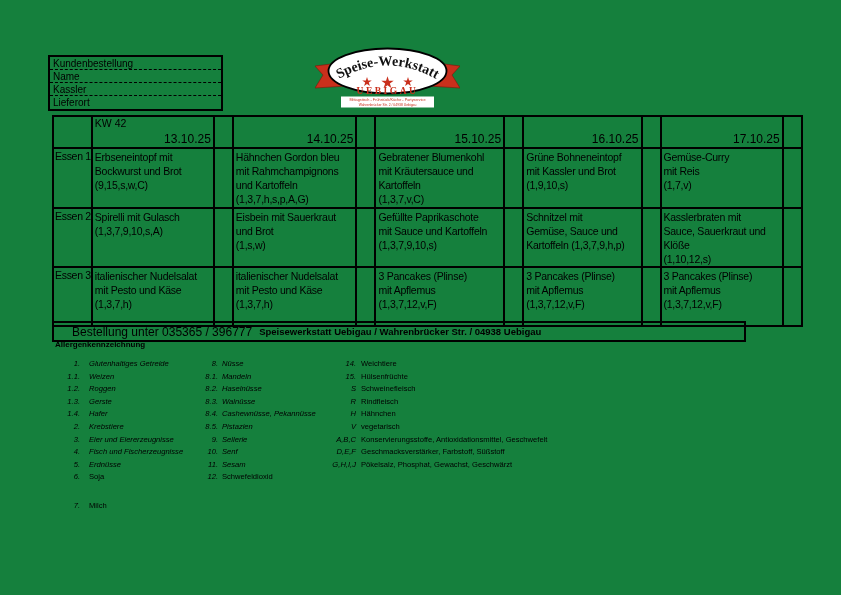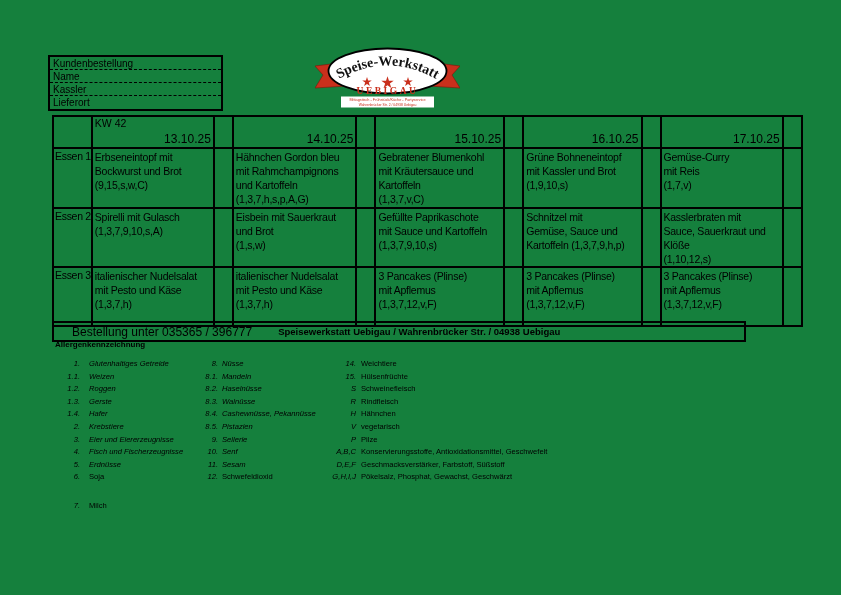--- a/index.html
+++ b/index.html
@@ -28,21 +28,21 @@
   .week-label{position:absolute;left:2px;top:0;font-size:10.5px;}
   .date-label{position:absolute;right:2px;bottom:1px;font-size:12px;}
   .essen-label{font-size:10.5px;letter-spacing:-0.3px;white-space:nowrap;padding:1px 0 0 1px;}
   .meal-cell{font-size:10.5px;line-height:14px;letter-spacing:-0.25px;white-space:pre;
              padding:1px 16px 0 2px;}
 
   
   .footer-bar{position:absolute;left:52px;top:321px;width:690px;height:17px;border:2px solid #000;
               display:flex;align-items:center;}
   .footer-bar .order-info{font-size:12px;font-weight:normal;margin-left:18px;white-space:nowrap;}
-  .footer-bar .address{font-size:9.5px;font-weight:600;margin-left:26px;white-space:nowrap;}
+  .footer-bar .address{font-size:9.5px;font-weight:600;margin-left:7px;white-space:nowrap;}
 
   
   .allergen-heading{position:absolute;left:55px;top:340px;font-size:8px;font-weight:bold;}
   .al-col{position:absolute;top:358px;font-size:7.6px;}
   .al-col1{left:58px;}
   .al-col2{left:196px;}
   .al-col3{left:326px;}
   .al-row{height:12.6px;line-height:12.6px;white-space:nowrap;}
   .al-gap{margin-top:16px;}
   .al-num{display:inline-block;text-align:right;font-style:italic;vertical-align:top;}
@@ -269,19 +269,18 @@
       <div class="al-row"><span class="al-num">11.</span><span class="al-label it">Sesam</span></div>
       <div class="al-row"><span class="al-num">12.</span><span class="al-label">Schwefeldioxid</span></div>
     </div>
   <div class="al-col al-col3" id="allergen-col3">
       <div class="al-row"><span class="al-num">14.</span><span class="al-label">Weichtiere</span></div>
       <div class="al-row"><span class="al-num">15.</span><span class="al-label">Hülsenfrüchte</span></div>
       <div class="al-row"><span class="al-num">S</span><span class="al-label">Schweinefleisch</span></div>
       <div class="al-row"><span class="al-num">R</span><span class="al-label">Rindfleisch</span></div>
       <div class="al-row"><span class="al-num">H</span><span class="al-label">Hähnchen</span></div>
       <div class="al-row"><span class="al-num">V</span><span class="al-label">vegetarisch</span></div>
-      <div class="al-row"><span class="al-num">P</span><span class="al-label">Pilze</span></div>
       <div class="al-row"><span class="al-num">A,B,C</span><span class="al-label">Konservierungsstoffe, Antioxidationsmittel, Geschwefelt</span></div>
       <div class="al-row"><span class="al-num">D,E,F</span><span class="al-label">Geschmacksverstärker, Farbstoff, Süßstoff</span></div>
       <div class="al-row"><span class="al-num">G,H,I,J</span><span class="al-label">Pökelsalz, Phosphat, Gewachst, Geschwärzt</span></div>
     </div>
 
 </div>
 
 </body></html>

